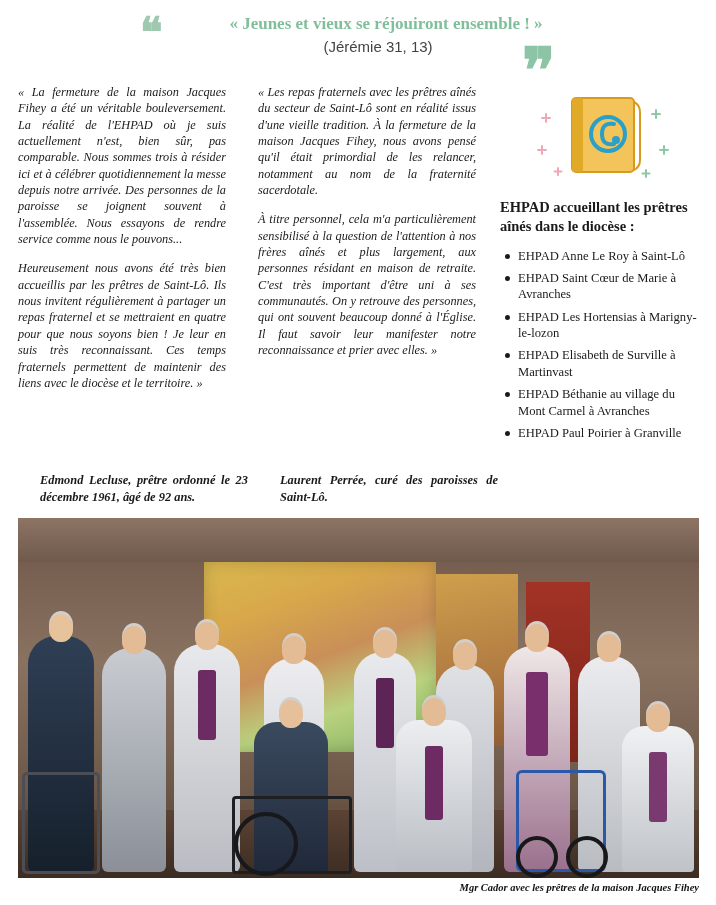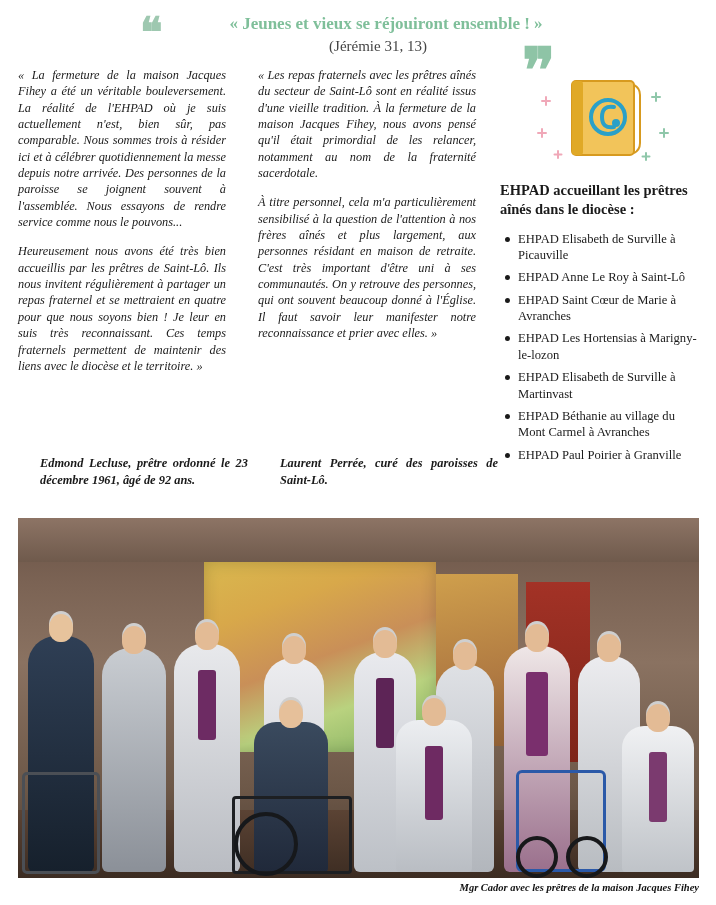--- a/index.html
+++ b/index.html
@@ -36,21 +36,21 @@
   }
   .quote-line1 {
     font-family: "Liberation Serif", serif;
     font-weight: bold;
     font-size: 17px;
     color: #7fbf9a;
     margin: 0;
     padding-left: 56px;
   }
   .quote-line2 {
-    font-family: Liberation Serif, serif;
+    font-family: Liberation Sans, sans-serif;
     font-size: 15px;
     color: #444444;
     margin: 4px 0 0 0;
     padding-left: 40px;
   }
 
   
   .quote-mark-right {
     position: absolute;
     left: 522px;
@@ -59,21 +59,21 @@
     font-size: 62px;
     line-height: 1;
     color: #8ec4a6;
     font-weight: 700;
     letter-spacing: -5px;
   }
 
   
   .columns {
     position: absolute;
-    top: 67px;
+    top: 84px;
     left: 0;
     width: 716px;
     height: 420px;
   }
   .col {
     position: absolute;
     top: 0;
     font-size: 12.3px;
     line-height: 1.33;
     text-align: justify;
@@ -259,21 +259,20 @@
 
         <circle cx="80" cy="50" r="17" fill="none" stroke="#2aa0c8" stroke-width="4"></circle>
         <path d="M86 40 q-12 -2 -12 10 q0 12 12 10" fill="none" stroke="#2aa0c8" stroke-width="4" stroke-linecap="round"></path>
         <circle cx="88" cy="56" r="4" fill="#2aa0c8"></circle>
       </svg>
     </div>
 
     <div class="ehpad-title">EHPAD accueillant les prêtres aînés dans le diocèse :</div>
 
     <ul class="ehpad-list">
-      <li>EHPAD Elisabeth de Surville à Picauville</li>
       <li>EHPAD Anne Le Roy à Saint-Lô</li>
       <li>EHPAD Saint Cœur de Marie à Avranches</li>
       <li>EHPAD Les Hortensias à Marigny-le-lozon</li>
       <li>EHPAD Elisabeth de Surville à Martinvast</li>
       <li>EHPAD Béthanie au village du Mont Carmel à Avranches</li>
       <li>EHPAD Paul Poirier à Granville</li>
     </ul>
   </div>
 </div>
 

